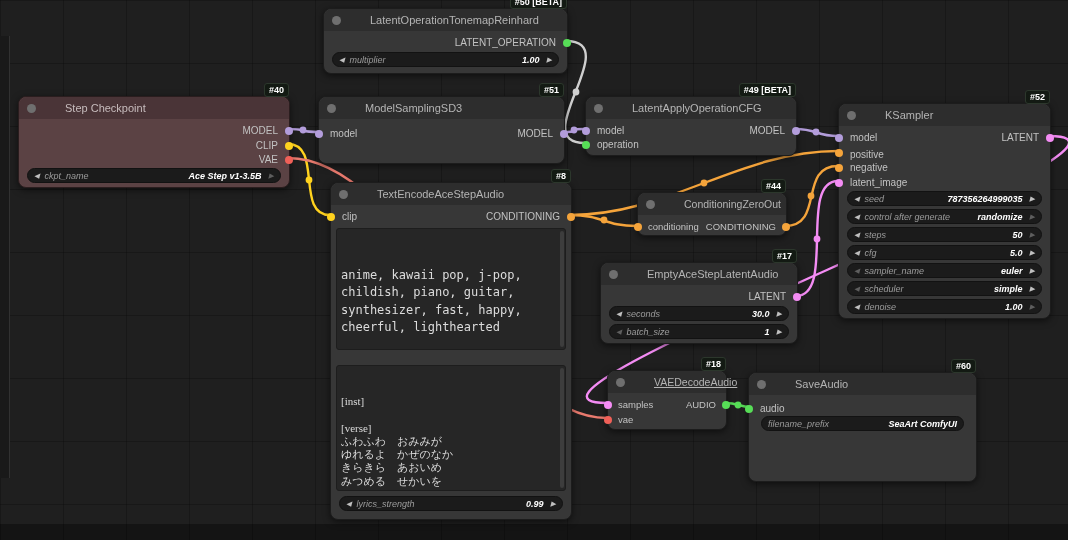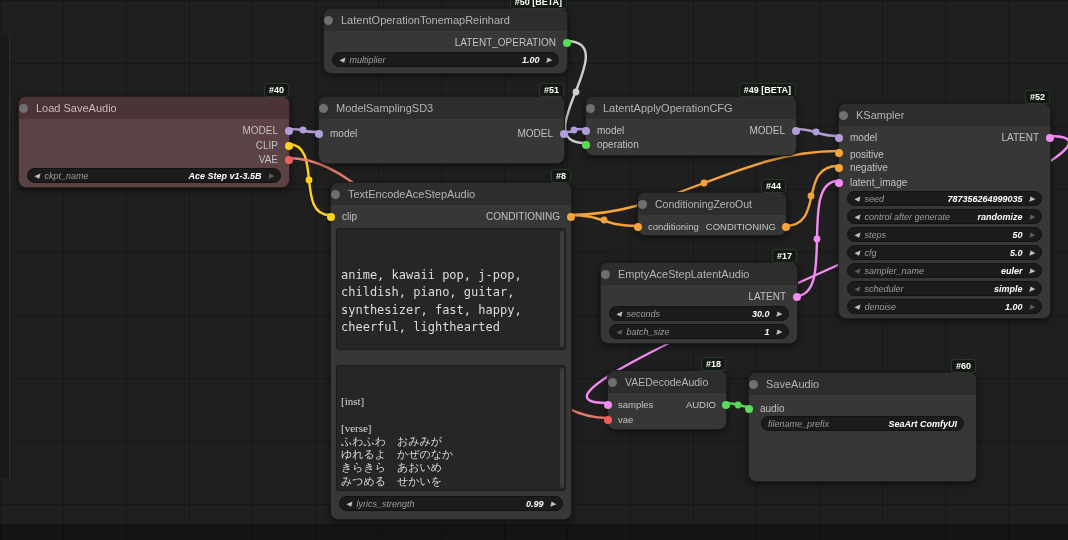--- a/index.html
+++ b/index.html
@@ -21,21 +21,21 @@
   .bottom-band{position:absolute;left:0;top:524px;width:1068px;height:16px;background:rgba(0,0,0,0.35);z-index:4;}
 
   .node{
     position:absolute;z-index:2;border-radius:8px;
     background:#373737;border:1px solid #1c1c1c;
     box-shadow:0 2px 7px rgba(0,0,0,0.55);
   }
   .node.maroon{background:#5b4244;border-color:#2a1d1e;}
   .ntitle{
     position:absolute;left:0;top:0;right:0;height:22px;border-radius:8px 8px 0 0;
-    background:#2d2d2d;display:flex;align-items:center;box-sizing:border-box;
+    background:#2d2d2d;display:flex;align-items:center;padding-left:8px;box-sizing:border-box;gap:21px;
   }
   .node.maroon .ntitle{background:#4a3437;}
   .cdot{width:9px;height:9px;border-radius:50%;background:#6f6f6f;flex:none;}
   .ttext{margin-left:8px;font-size:11px;color:#b4b4b4;white-space:nowrap;}
   .node.maroon .ttext{color:#c7bcbd;}
 
   .badge{
     position:absolute;right:0;top:-14px;height:12px;line-height:12px;
     padding:0 4px;border-radius:3px;background:#131a13;border:1px solid #2c372c;
     color:#fff;font-size:9px;font-weight:bold;white-space:nowrap;
@@ -133,21 +133,21 @@
       <span class="wlabel">multiplier</span>
       <span class="wvalue">1.00</span>
       <span class="arrow r">▶</span>
     </div>
   </div>
 
   <div class="node maroon" style="left:18px;top:96px;width:270px;height:90px;">
     <div class="badge">#40</div>
     <div class="ntitle">
       <span class="cdot"></span>
-      <span class="ttext">Load SaveAudio</span>
+      <span class="ttext">Step Checkpoint</span>
     </div>
     <div class="row" style="top:26px;justify-content:flex-end;">
       <span class="plabel">MODEL</span>
       <span class="pdot out c-model"></span>
     </div>
     <div class="row" style="top:41px;justify-content:flex-end;">
       <span class="plabel">CLIP</span>
       <span class="pdot out c-clip"></span>
     </div>
     <div class="row" style="top:55px;justify-content:flex-end;">
@@ -337,21 +337,21 @@
       <span class="wlabel">batch_size</span>
       <span class="wvalue">1</span>
       <span class="arrow r">▶</span>
     </div>
   </div>
 
   <div class="node" style="left:607px;top:370px;width:118px;height:58px;">
     <div class="badge">#18</div>
     <div class="ntitle">
       <span class="cdot"></span>
-      <span class="ttext" style="font-size:10.5px;">VAEDecodeAudio</span>
+      <span class="ttext" style="font-size:10.5px;text-decoration:underline;">VAEDecodeAudio</span>
     </div>
     <div class="row small" style="top:26px;">
       <span class="pdot in c-latent"></span>
       <span class="plabel">samples</span>
       <span class="plabel">AUDIO</span>
       <span class="pdot out c-green"></span>
     </div>
     <div class="row small" style="top:41px;justify-content:flex-start;">
       <span class="pdot in c-vae"></span>
       <span class="plabel">vae</span>

